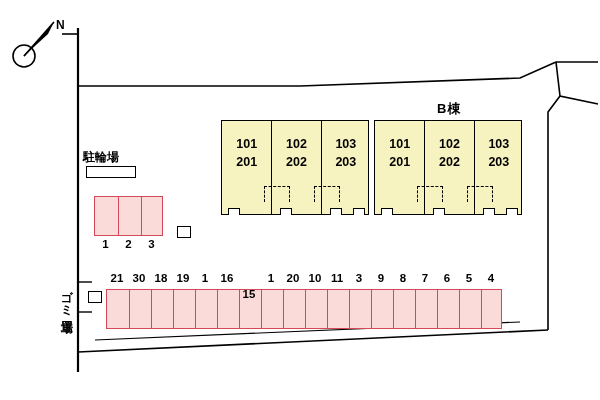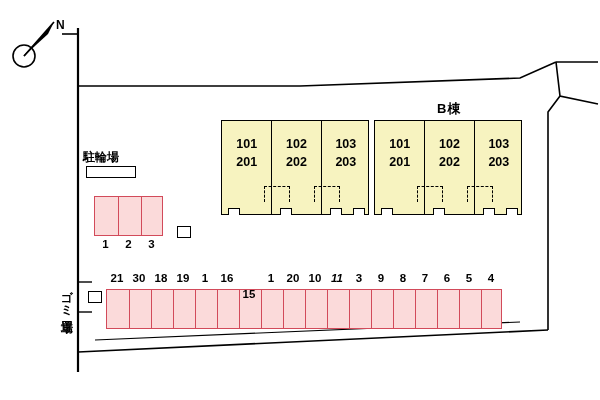--- a/index.html
+++ b/index.html
@@ -235,21 +235,21 @@
   <div class="lotnum" style="left:106px; top:272px; width:22px;">21</div>
   <div class="lotnum" style="left:128px; top:272px; width:22px;">30</div>
   <div class="lotnum" style="left:150px; top:272px; width:22px;">18</div>
   <div class="lotnum" style="left:172px; top:272px; width:22px;">19</div>
   <div class="lotnum" style="left:194px; top:272px; width:22px;">1</div>
   <div class="lotnum" style="left:216px; top:272px; width:22px;">16</div>
   <div class="lotnum" style="left:238px; top:288px; width:22px;">15</div>
   <div class="lotnum" style="left:260px; top:272px; width:22px;">1</div>
   <div class="lotnum" style="left:282px; top:272px; width:22px;">20</div>
   <div class="lotnum" style="left:304px; top:272px; width:22px;">10</div>
-  <div class="lotnum" style="left:326px; top:272px; width:22px;font-style:italic;">11</div>
+  <div class="lotnum" style="left:326px; top:272px; width:22px;">11</div>
   <div class="lotnum" style="left:348px; top:272px; width:22px;">3</div>
   <div class="lotnum" style="left:370px; top:272px; width:22px;">9</div>
   <div class="lotnum" style="left:392px; top:272px; width:22px;">8</div>
   <div class="lotnum" style="left:414px; top:272px; width:22px;">7</div>
   <div class="lotnum" style="left:436px; top:272px; width:22px;">6</div>
   <div class="lotnum" style="left:458px; top:272px; width:22px;">5</div>
   <div class="lotnum" style="left:480px; top:272px; width:22px;">4</div>
 
 </div>
 

